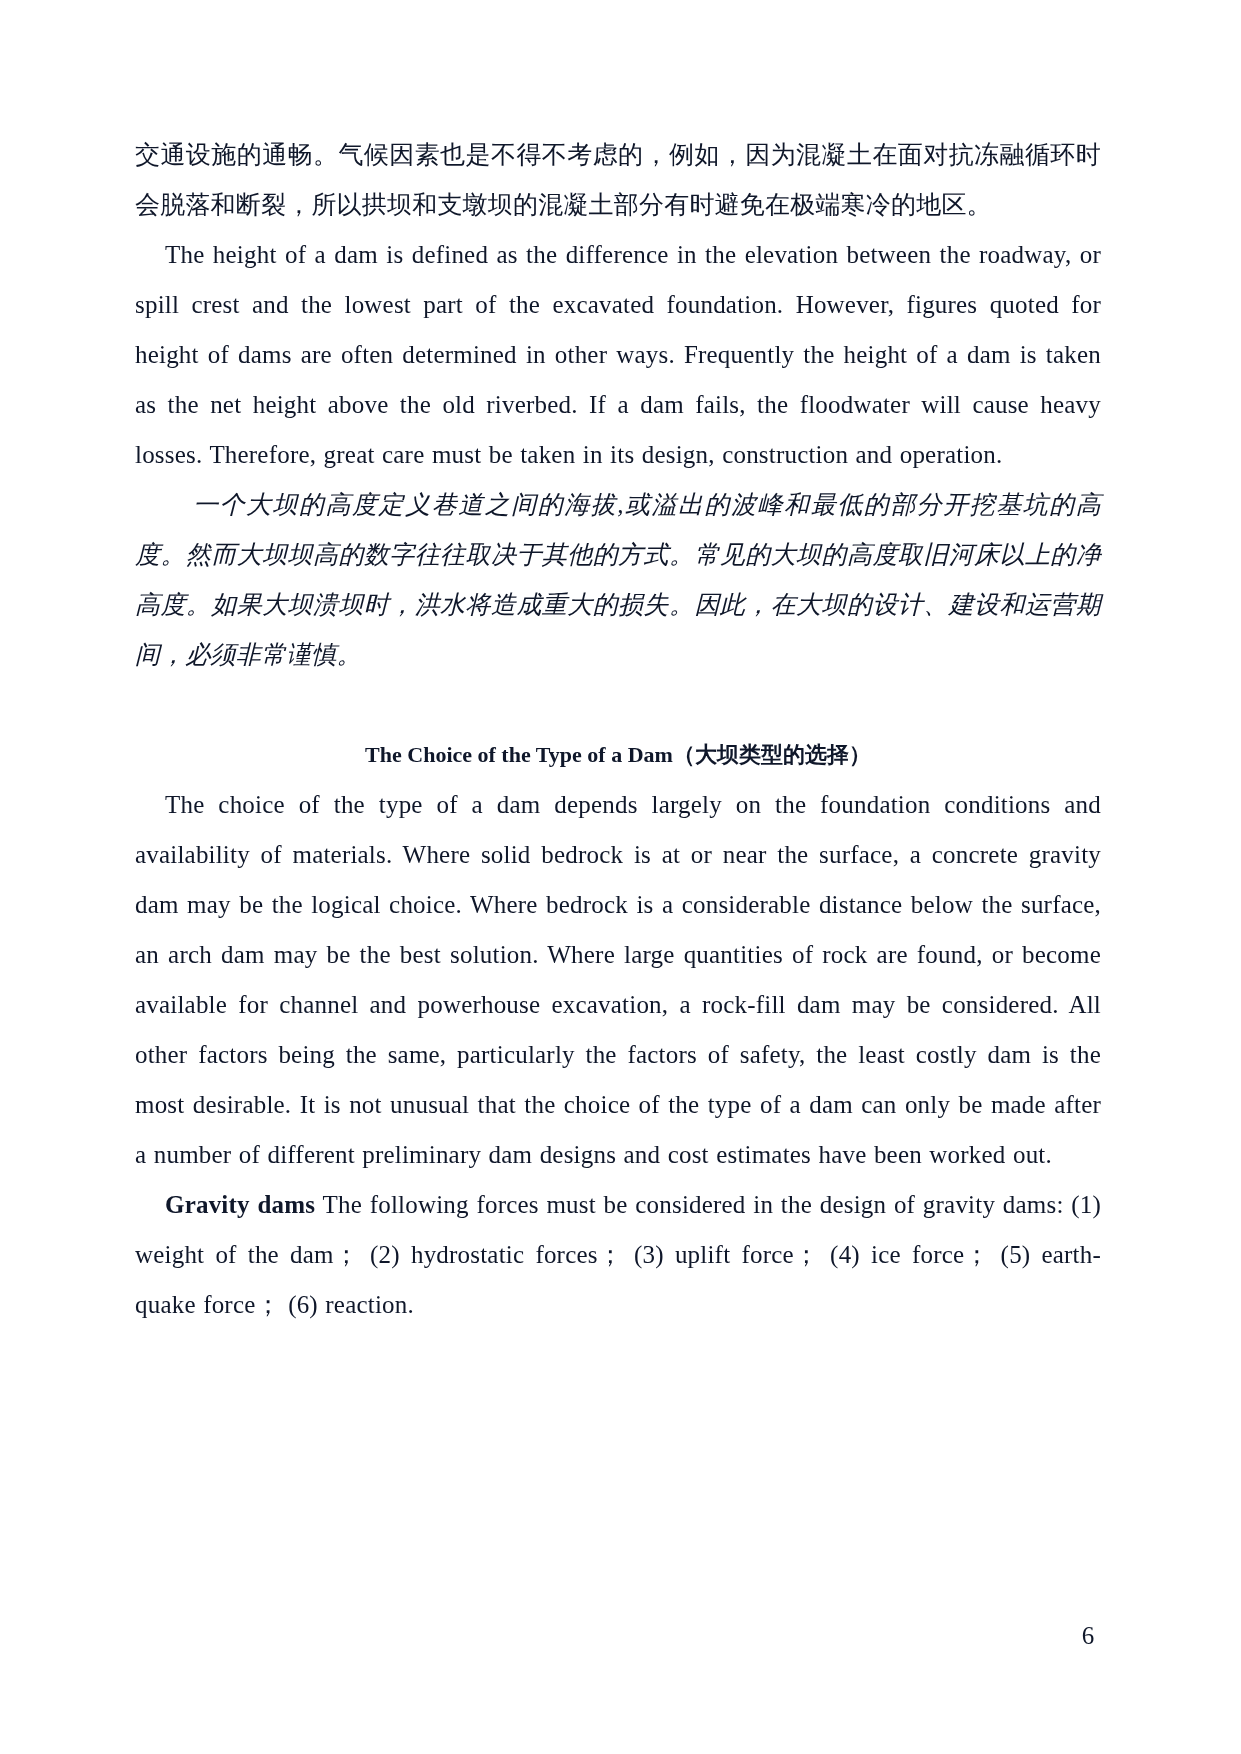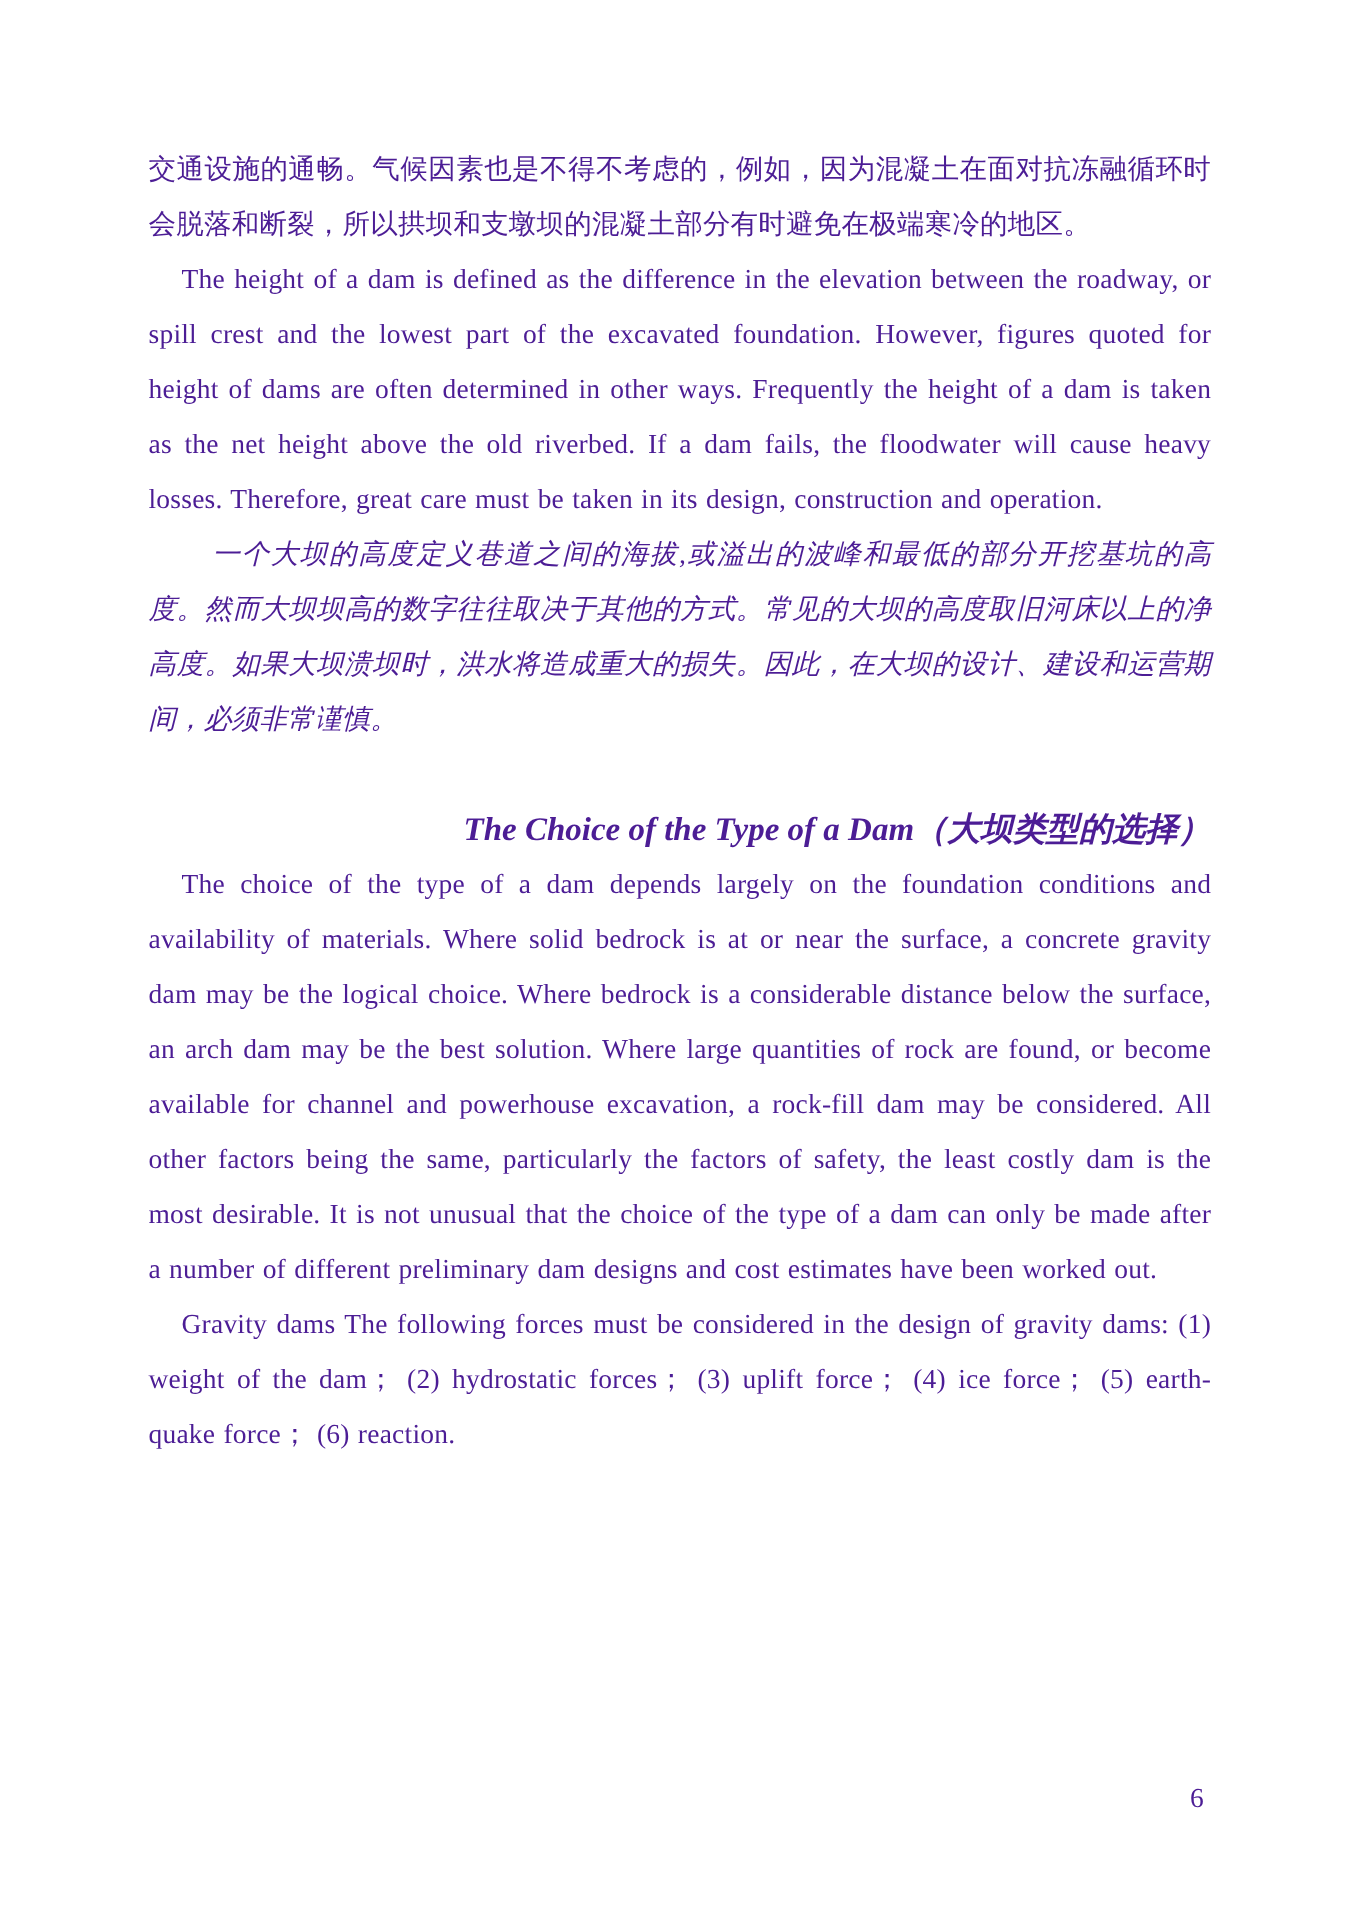--- a/index.html
+++ b/index.html
@@ -6,21 +6,21 @@
     margin: 0;
     padding: 0;
     background: #e8e8e8;
   }
   .page {
     position: relative;
     width: 1241px;
     height: 1754px;
     margin: 0 auto;
     background: #ffffff;
-    color: #4c1d95;
+    color: #0f172a;
     font-family: "Liberation Serif", "DejaVu Serif", serif;
     overflow: hidden;
   }
   .content {
     position: absolute;
     left: 135px;
     top: 130px;
     width: 966px;
   }
   .para {
@@ -33,28 +33,27 @@
   }
   .para.en-indent {
     text-indent: 30px;
   }
   .para.cn-indent {
     text-indent: 58px;
     font-style: italic;
   }
   .section-heading {
     margin: 50px 0 0 0;
-    font-size: 30px;
+    font-size: 22px;
     line-height: 50px;
     font-weight: bold;
-    text-align: right;
-    font-style: italic;
+    text-align: center;
   }
   .runin-label {
-    font-weight: normal;
+    font-weight: bold;
   }
   .page-number {
     position: absolute;
     left: 1068px;
     top: 1620px;
     width: 40px;
     font-size: 25px;
     line-height: 32px;
     text-align: center;
   }

